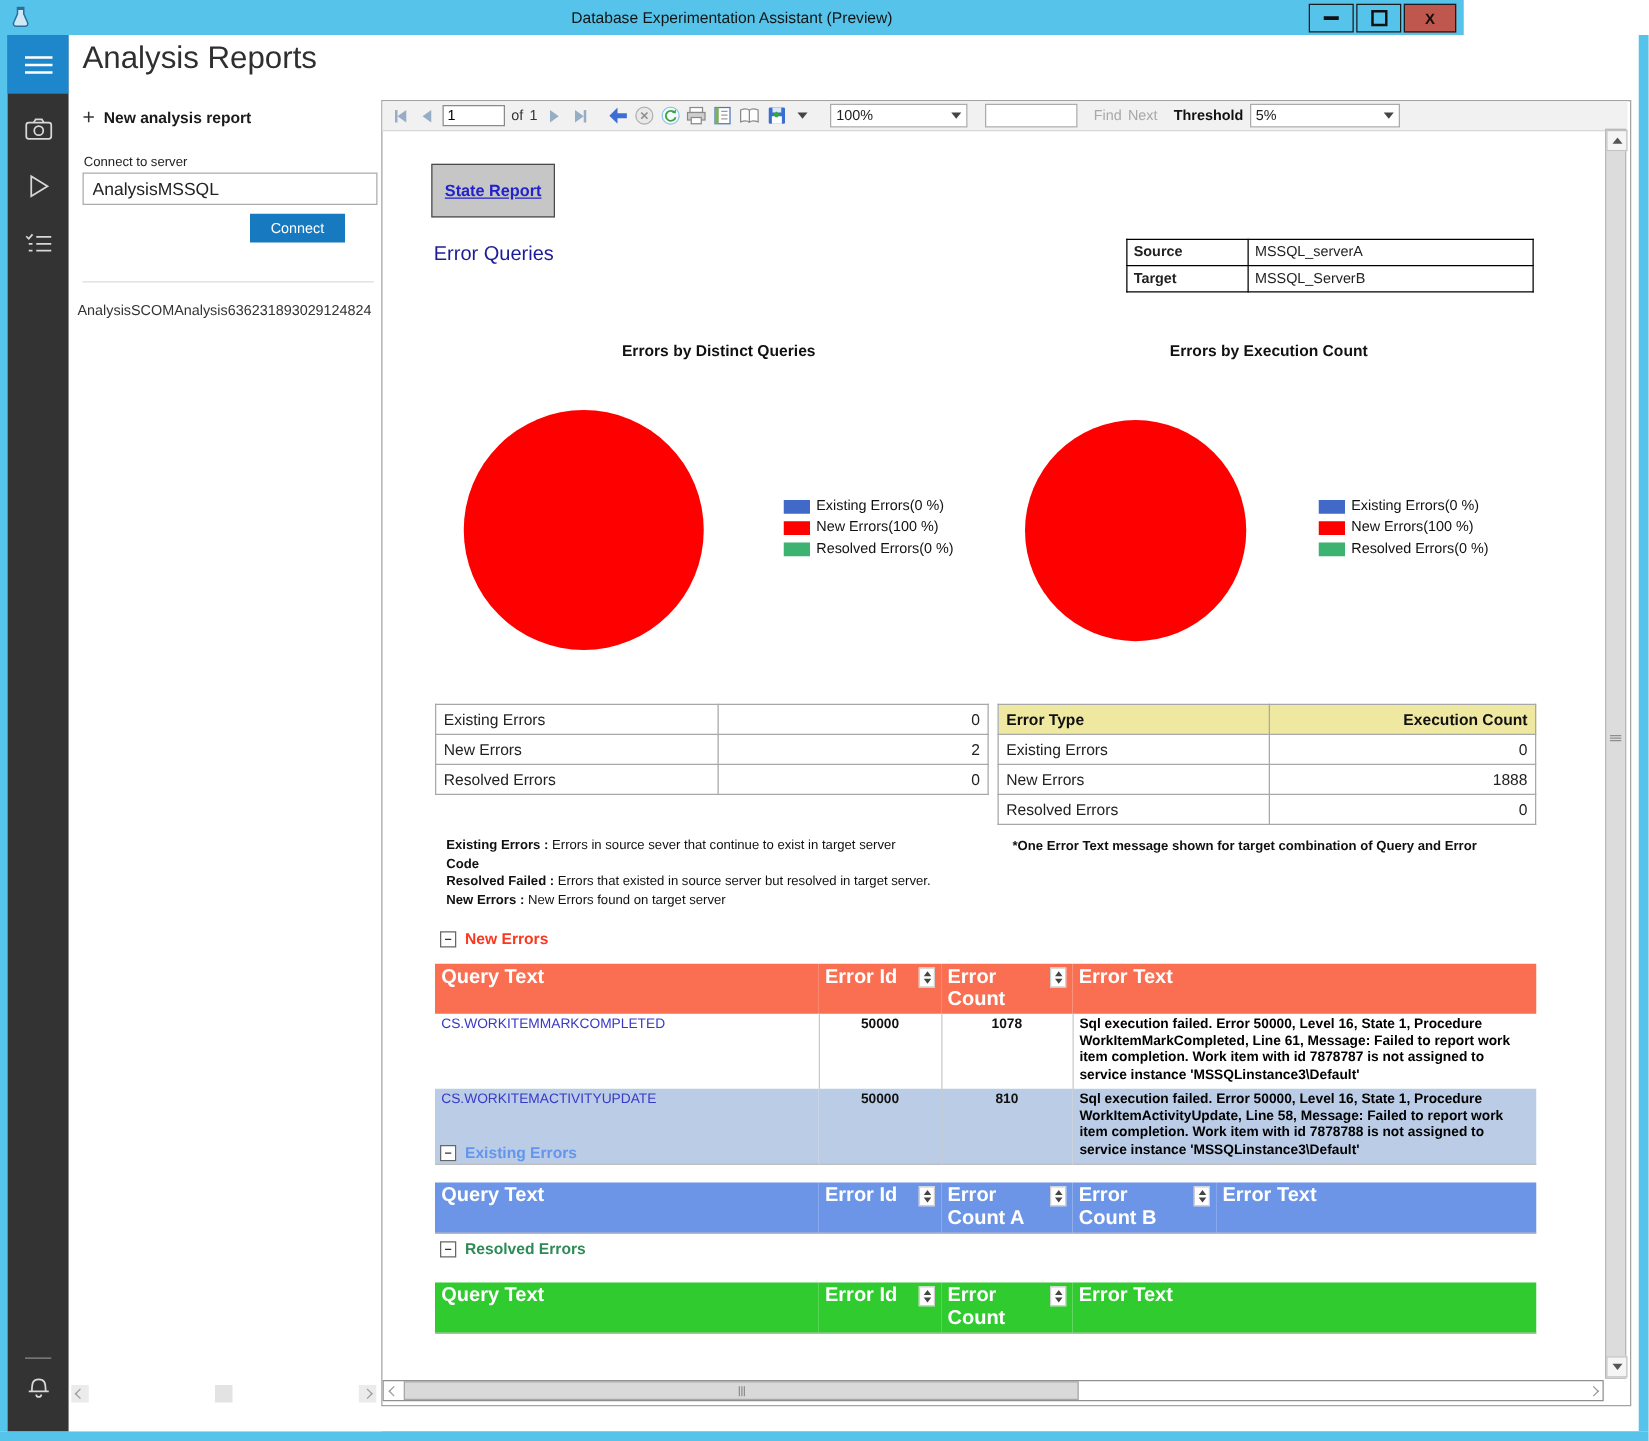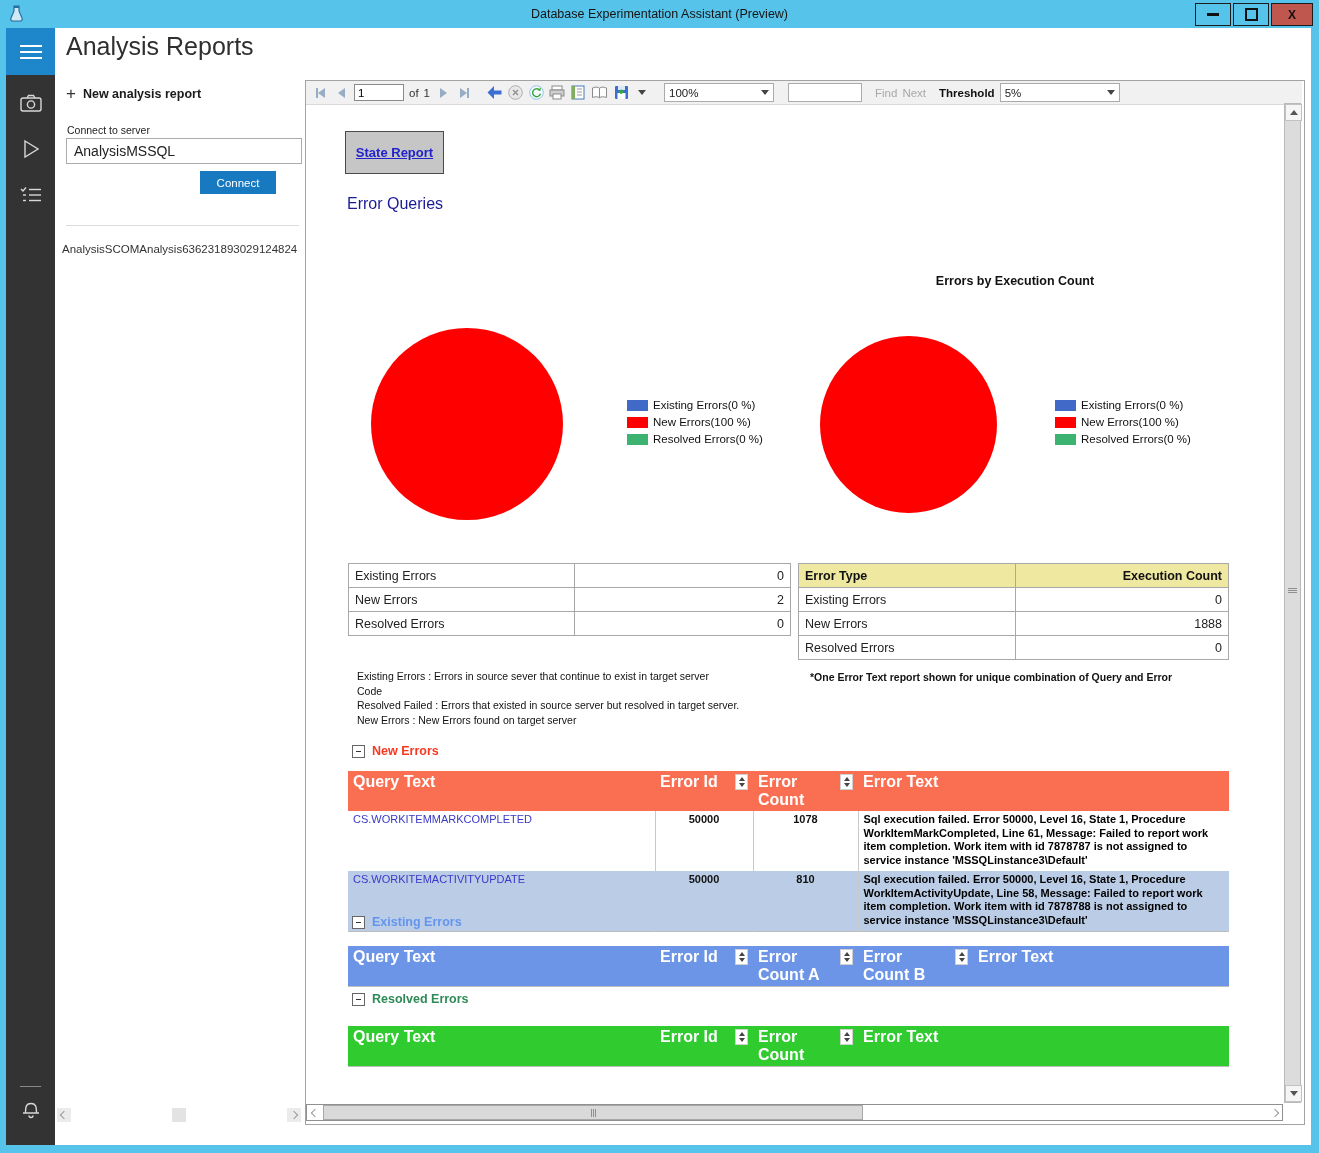--- a/index.html
+++ b/index.html
@@ -1,21 +1,21 @@
 <!DOCTYPE html>
 <html><head>
 <meta charset="utf-8">
 <style>
   html,body{margin:0;padding:0;}
   body{width:1319px;height:1153px;position:relative;overflow:hidden;background:#fff;
        font-family:"Liberation Sans",sans-serif;color:#222;}
   .abs{position:absolute;}
 
   
-  .titlebar{left:0;top:0;width:1319px;height:28px;display:flex;align-items:center;}
+  .titlebar{left:0;top:0;width:1171px;height:28px;display:flex;align-items:center;}
   .title-text{position:absolute;left:0;right:0;text-align:center;font-size:12.5px;color:#151515;}
   .app-icon{position:absolute;left:9px;top:5px;}
   .win-btns{position:absolute;right:6px;top:3px;display:flex;gap:2px;z-index:5;}
   .win-btn{width:34px;height:21px;border:1px solid #1c1c1c;display:flex;align-items:center;justify-content:center;
            background:#55C3EA;font-weight:bold;font-size:12px;color:#111;cursor:default;}
   .win-btn.close{width:40px;}
   .min-bar{width:12px;height:3px;background:#111;}
   .max-box{width:9px;height:9px;border:2px solid #111;background:transparent;}
   .frame-left{left:0;top:28px;width:6px;height:1117px;}
   .frame-right{left:1311px;top:28px;width:8px;height:1117px;}
@@ -82,21 +82,21 @@
   .legend-row{display:flex;align-items:center;gap:5px;}
   .swatch{width:21px;height:11px;}
   .legend-lbl{font-size:11.5px;color:#111;}
 
   .sum-table{border-collapse:collapse;table-layout:fixed;}
   .sum-table th,.sum-table td{border:1px solid #a8a8a8;height:23px;font-size:12.5px;padding:0 6px;}
   .sum-table th{text-align:left;font-weight:bold;color:#111;}
   .sum-table .num{text-align:right;}
 
   .notes{font-size:10.5px;line-height:14.5px;color:#111;}
-  .notes b{font-weight:normal;text-align:right;}
+  .notes b{font-weight:bold;text-align:right;}
   .note-right{font-size:10.5px;font-weight:bold;color:#111;width:430px;}
 
   .section{display:flex;align-items:center;gap:7px;cursor:pointer;}
   .collapse-box{width:11px;height:11px;border:1px solid #666;background:#fff;display:flex;align-items:center;justify-content:center;}
   .collapse-box i{display:block;width:5px;height:1px;background:#333;}
   .section .sec-lbl{font-size:12.5px;font-weight:bold;}
 
   .err-table{border-collapse:collapse;table-layout:fixed;width:881px;}
   .err-table th{color:#fff;font-size:16px;font-weight:bold;text-align:left;padding:2px 5px;vertical-align:top;}
   .err-table th .hwrap{position:relative;padding-right:16px;min-height:15px;}
@@ -301,21 +301,34 @@
       <span class="caret"></span>
     </div>
   </div>
 
   <div class="abs main-report-btn">
     <span>State Report</span>
   </div>
 
   <div class="abs report-title" style="color: rgb(27, 27, 150);">Error Queries</div>
 
-
+  <table class="abs st-table">
+    <tbody>
+        <tr>
+      <td class="lbl">Source</td>
+      <td class="val">MSSQL_serverA</td>
+    </tr>
+    <tr>
+      <td class="lbl">Target</td>
+      <td class="val">MSSQL_ServerB</td>
+    </tr>
+  </tbody>
+    </table>
+
+  <div class="abs pie-title" style="left:44px;width:450px;">Errors by Distinct Queries</div>
   <div class="abs pie-title" style="left:494px;width:430px;">Errors by Execution Count</div>
 
   <div class="abs pie" style="left: 65px; top: 247px; width: 192px; height: 192px; background-color: rgb(254, 0, 0);"></div>
   <div class="abs pie" style="left: 514px; top: 255px; width: 177px; height: 177px; background-color: rgb(254, 0, 0);"></div>
 
   <div class="abs legend" style="left:321px;top:318px;">
     <div class="legend-row">
         <span class="swatch" style="background-color: rgb(65, 105, 200);"></span>
         <span class="legend-lbl">Existing Errors(0 %)</span>
       </div>
@@ -388,21 +401,21 @@
         </tr>
   </tbody>
     </table>
 
   <div class="abs notes" style="left:51px;top:588px;width:450px;">
     <b>Existing Errors :</b> <span>Errors in source sever that continue to exist in target server</span><br>
     <b>Code</b><br>
     <b>Resolved Failed :</b> <span>Errors that existed in source server but resolved in target server.</span><br>
     <b>New Errors :</b> <span>New Errors found on target server</span>
   </div>
-  <div class="abs note-right" style="left:504px;top:590px;">*One Error Text report shown for unique combination of Query and Error</div>
+  <div class="abs note-right" style="left:504px;top:590px;">*One Error Text message shown for target combination of Query and Error</div>
 
   <div class="abs section" style="left:46px;top:663px;">
     <span class="collapse-box">
         <i></i>
       </span>
     <span class="sec-lbl" style="color: rgb(249, 56, 34);">New Errors</span>
   </div>
   <table class="abs err-table" style="left:42px;top:690px;">
     <colgroup>
         <col style="width:307px;">

